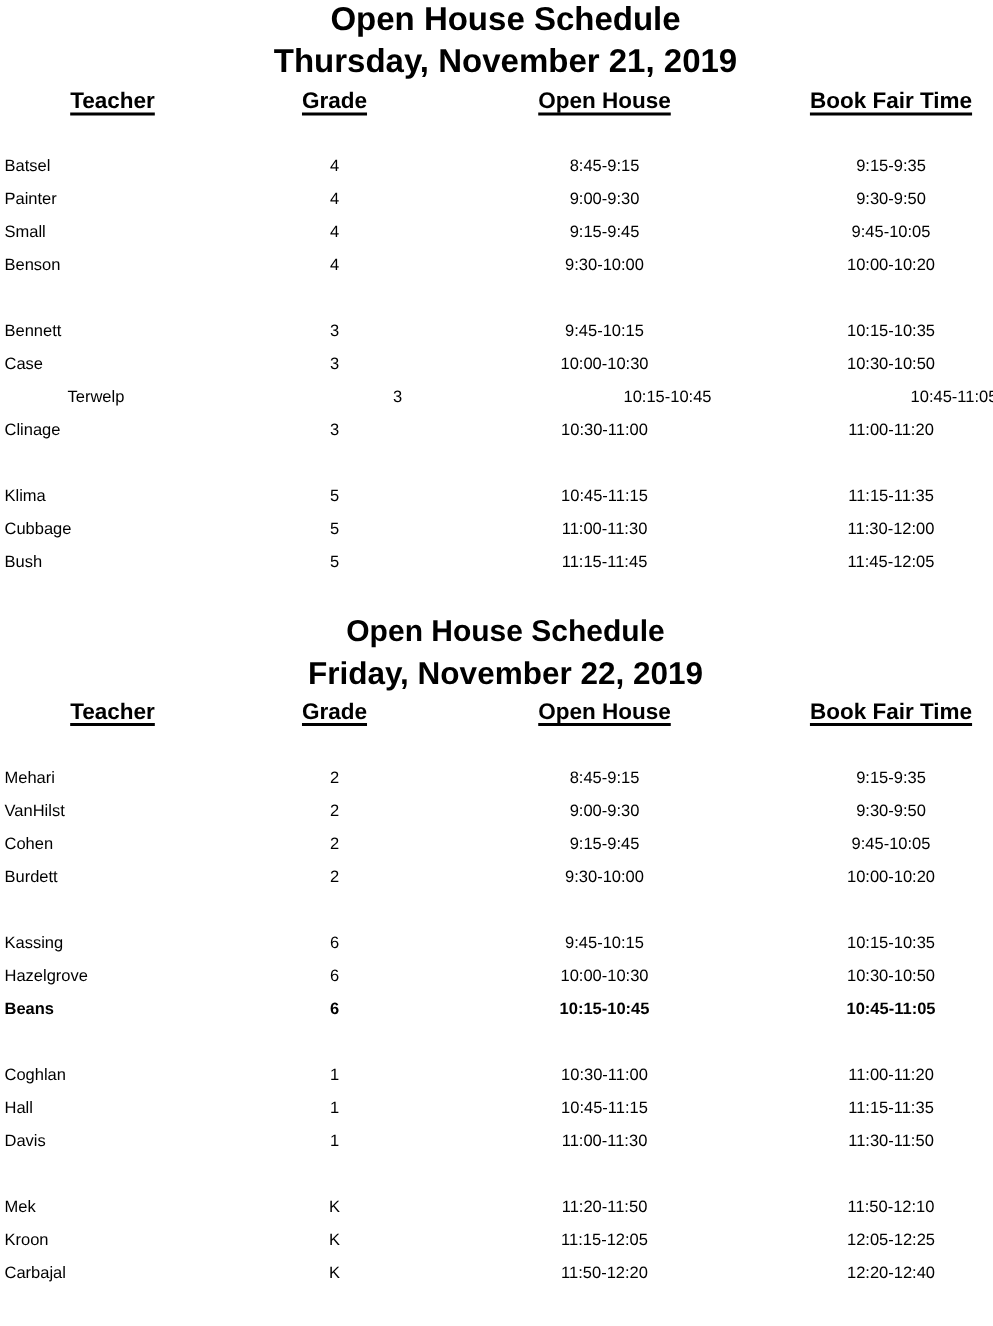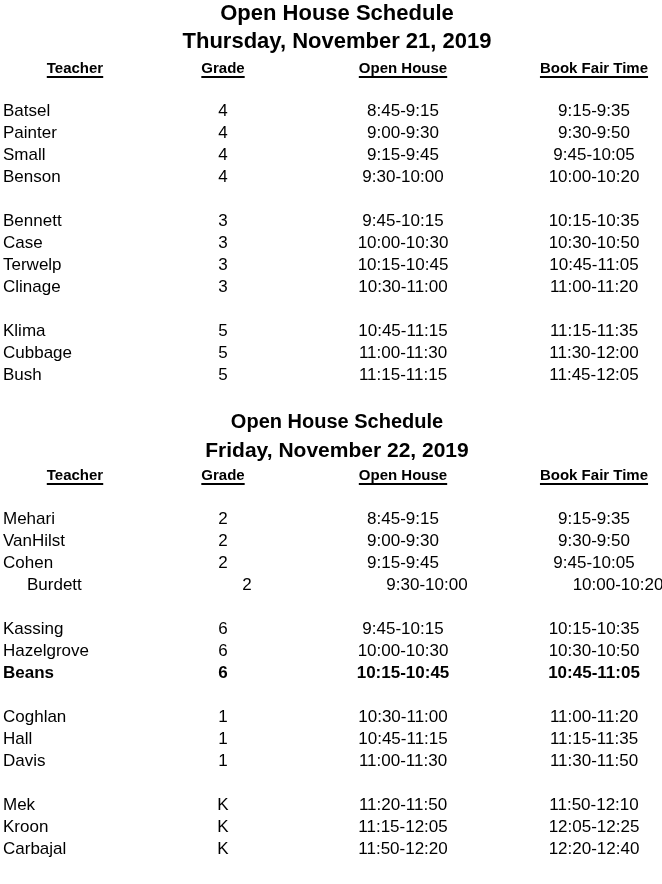--- a/index.html
+++ b/index.html
@@ -13,21 +13,21 @@
   }
   .t1 { font-size: 22px; }
   .t2 { font-size: 22px; }
   .t1s { font-size: 20px; }
   .t2s { font-size: 21px; }
   .hdr {
     position: absolute; font-weight: bold; font-size: 15px; text-decoration: underline;
     text-decoration-thickness: 2px; text-underline-offset: 3px;
     white-space: nowrap; transform: translateX(-50%);
   }
-  .row { position: absolute; left: 0; width: 535px; height: 22px; font-size: 17px; }
+  .row { position: absolute; left: 0; width: 535px; height: 22px; font-size: 11px; }
   .row span { position: absolute; top: 0; white-space: nowrap; line-height: 22px; }
   .c-teacher { left: 3px; }
   .c-grade { left: 223px; transform: translateX(-50%); }
   .c-open { left: 403px; transform: translateX(-50%); }
   .c-book { left: 594px; transform: translateX(-50%); }
 </style>
 </head>
 <body>
 
 <div>
@@ -68,21 +68,21 @@
       <span class="c-grade">3</span>
       <span class="c-open">9:45-10:15</span>
       <span class="c-book">10:15-10:35</span>
     </div>
   <div class="row" style="top:232px;text-decoration:underline;">
       <span class="c-teacher">Case</span>
       <span class="c-grade">3</span>
       <span class="c-open">10:00-10:30</span>
       <span class="c-book">10:30-10:50</span>
     </div>
-  <div class="row" style="top:254px;">
+  <div class="row" style="top:254px;margin-left:42px;">
       <span class="c-teacher">Terwelp</span>
       <span class="c-grade">3</span>
       <span class="c-open">10:15-10:45</span>
       <span class="c-book">10:45-11:05</span>
     </div>
   <div class="row" style="top:276px;">
       <span class="c-teacher">Clinage</span>
       <span class="c-grade">3</span>
       <span class="c-open">10:30-11:00</span>
       <span class="c-book">11:00-11:20</span>
@@ -96,21 +96,21 @@
     </div>
   <div class="row" style="top:342px;">
       <span class="c-teacher">Cubbage</span>
       <span class="c-grade">5</span>
       <span class="c-open">11:00-11:30</span>
       <span class="c-book">11:30-12:00</span>
     </div>
   <div class="row" style="top:364px;">
       <span class="c-teacher">Bush</span>
       <span class="c-grade">5</span>
-      <span class="c-open">11:15-11:15</span>
+      <span class="c-open">11:15-11:45</span>
       <span class="c-book">11:45-12:05</span>
     </div>
 </div>
 
 <div>
   <div class="title t1s" style="top:410px;">Open House Schedule</div>
   <div class="title t2s" style="top:438px;">Friday, November 22, 2019</div>
   <div class="hdr" style="left:75px; top:466px;">Teacher</div>
   <div class="hdr" style="left:223px; top:466px;">Grade</div>
   <div class="hdr" style="left:403px; top:466px;">Open House</div>
@@ -127,21 +127,21 @@
       <span class="c-grade">2</span>
       <span class="c-open">9:00-9:30</span>
       <span class="c-book">9:30-9:50</span>
     </div>
   <div class="row" style="top:552px;">
       <span class="c-teacher">Cohen</span>
       <span class="c-grade">2</span>
       <span class="c-open">9:15-9:45</span>
       <span class="c-book">9:45-10:05</span>
     </div>
-  <div class="row" style="top:574px;margin-left:24px;">
+  <div class="row" style="top:574px;">
       <span class="c-teacher">Burdett</span>
       <span class="c-grade">2</span>
       <span class="c-open">9:30-10:00</span>
       <span class="c-book">10:00-10:20</span>
     </div>
 
   <div class="row" style="top:618px;">
       <span class="c-teacher">Kassing</span>
       <span class="c-grade">6</span>
       <span class="c-open">9:45-10:15</span>

